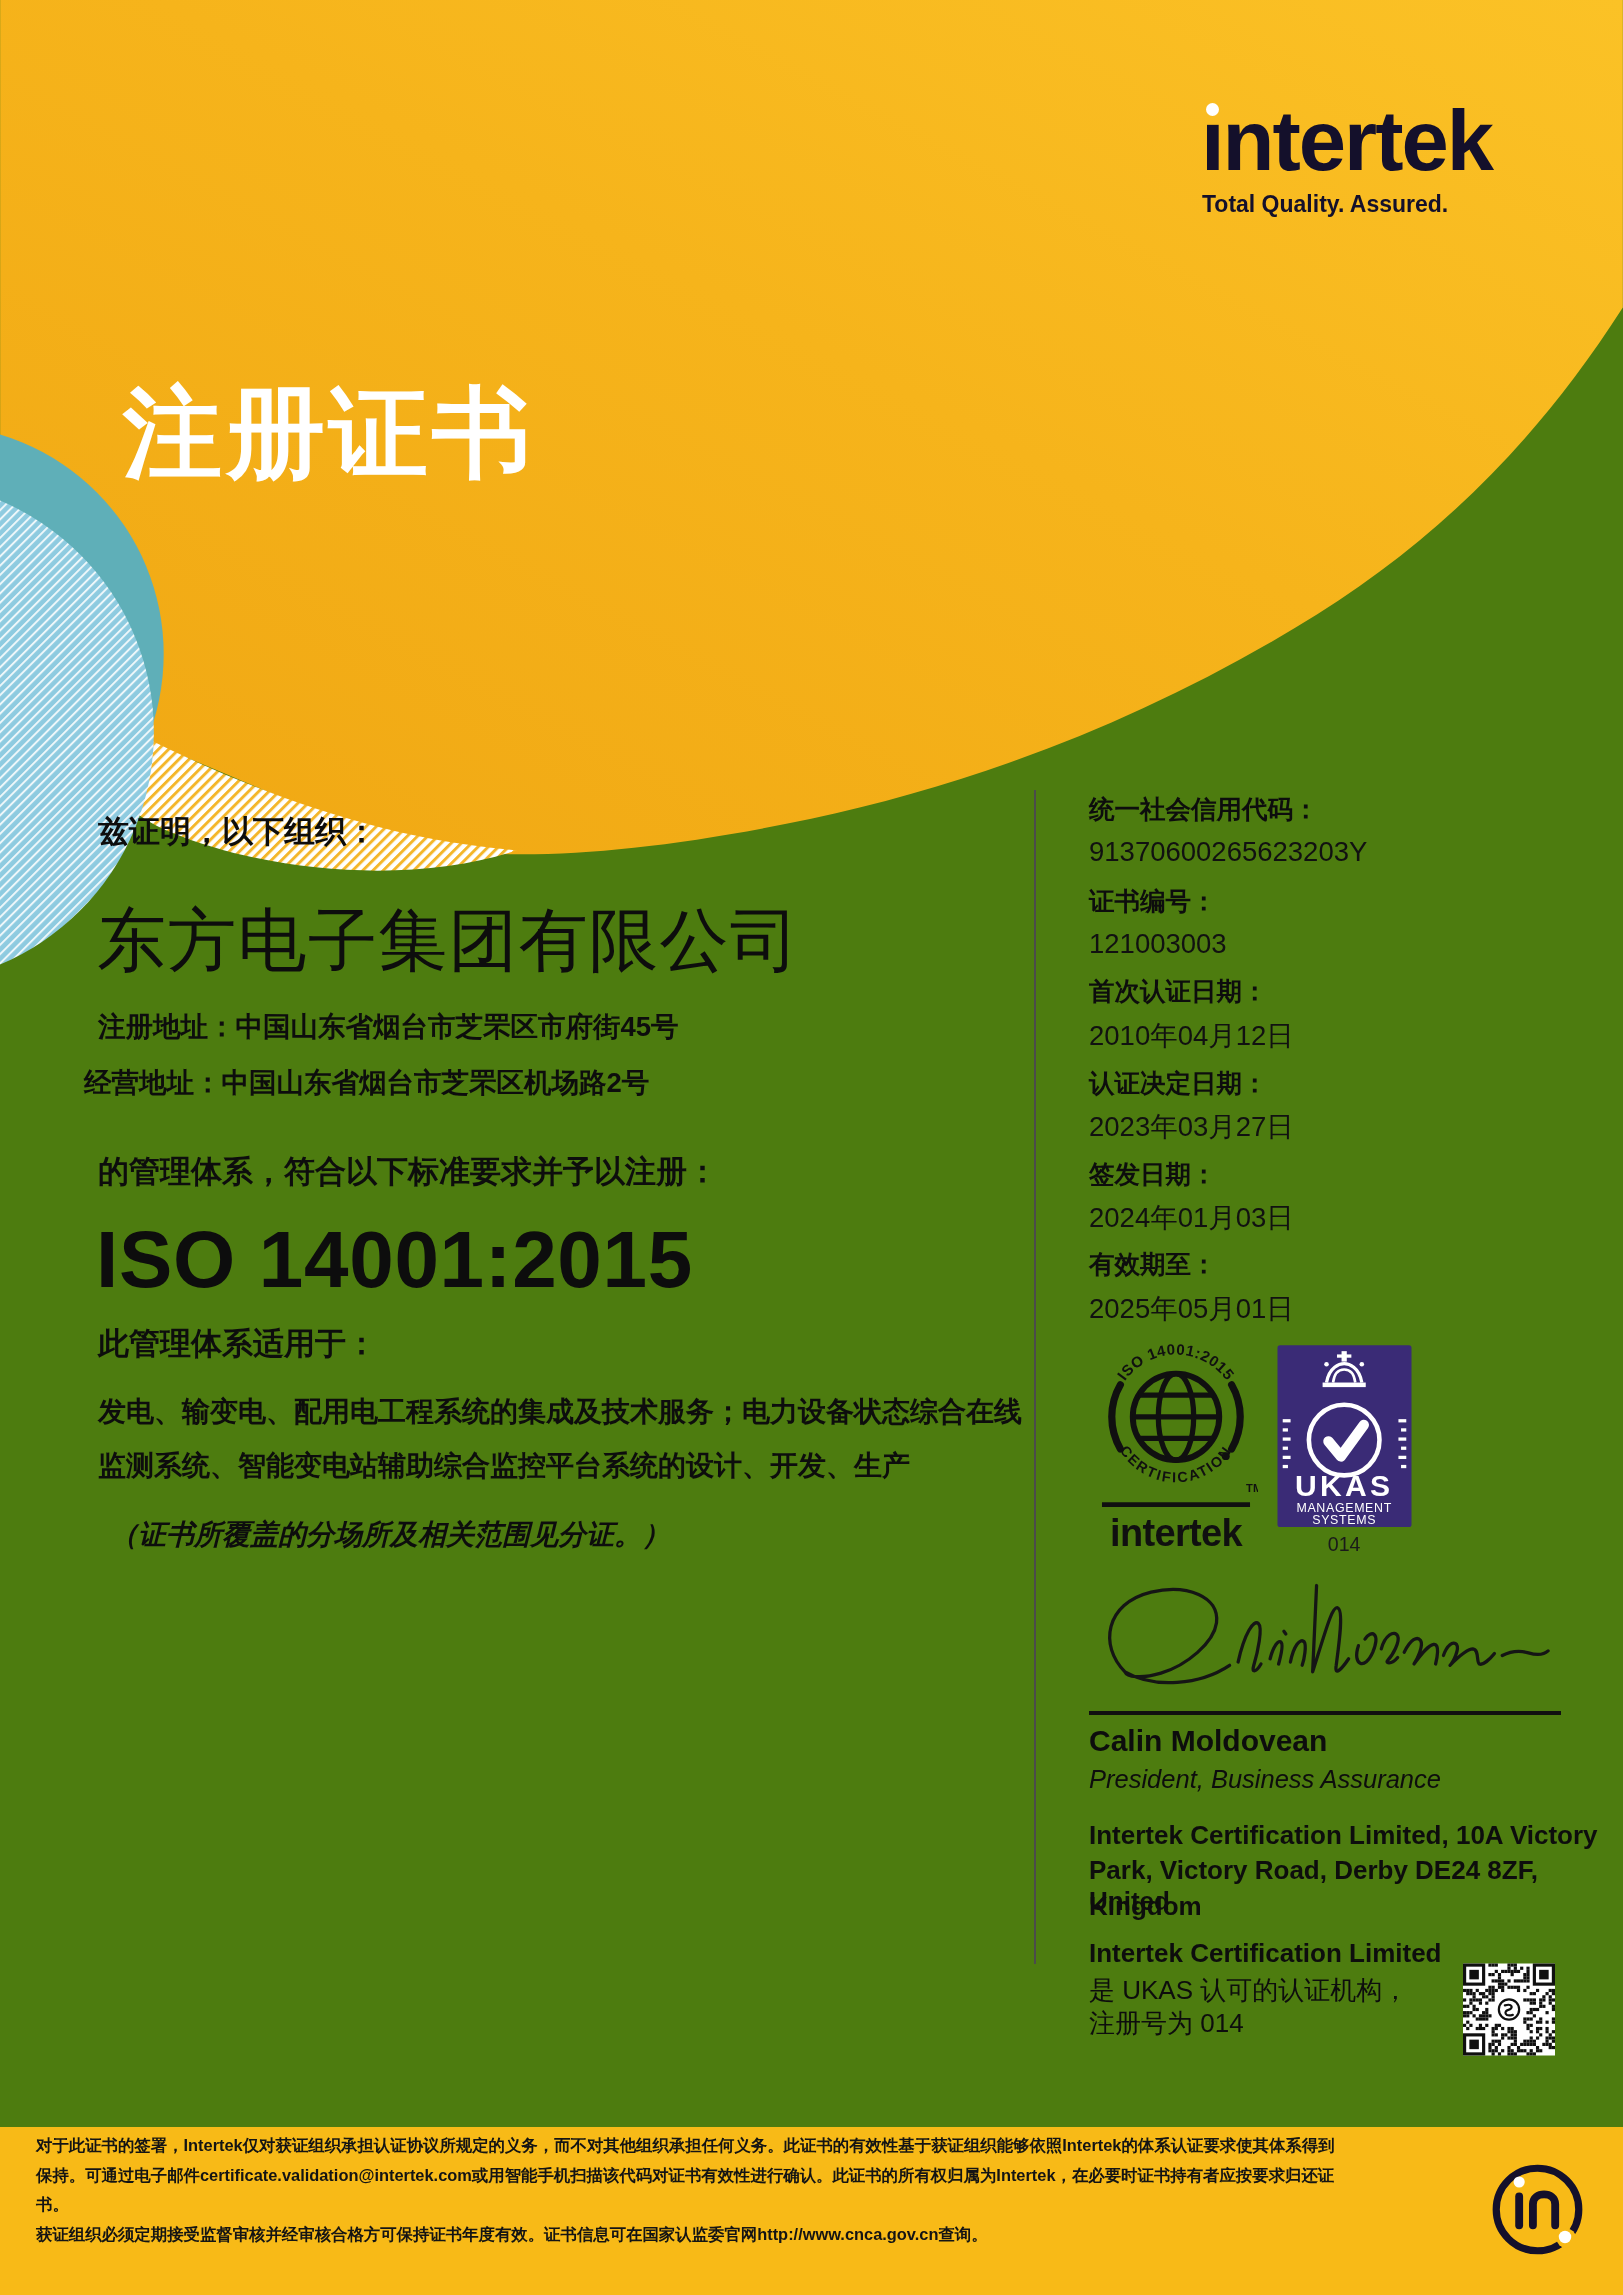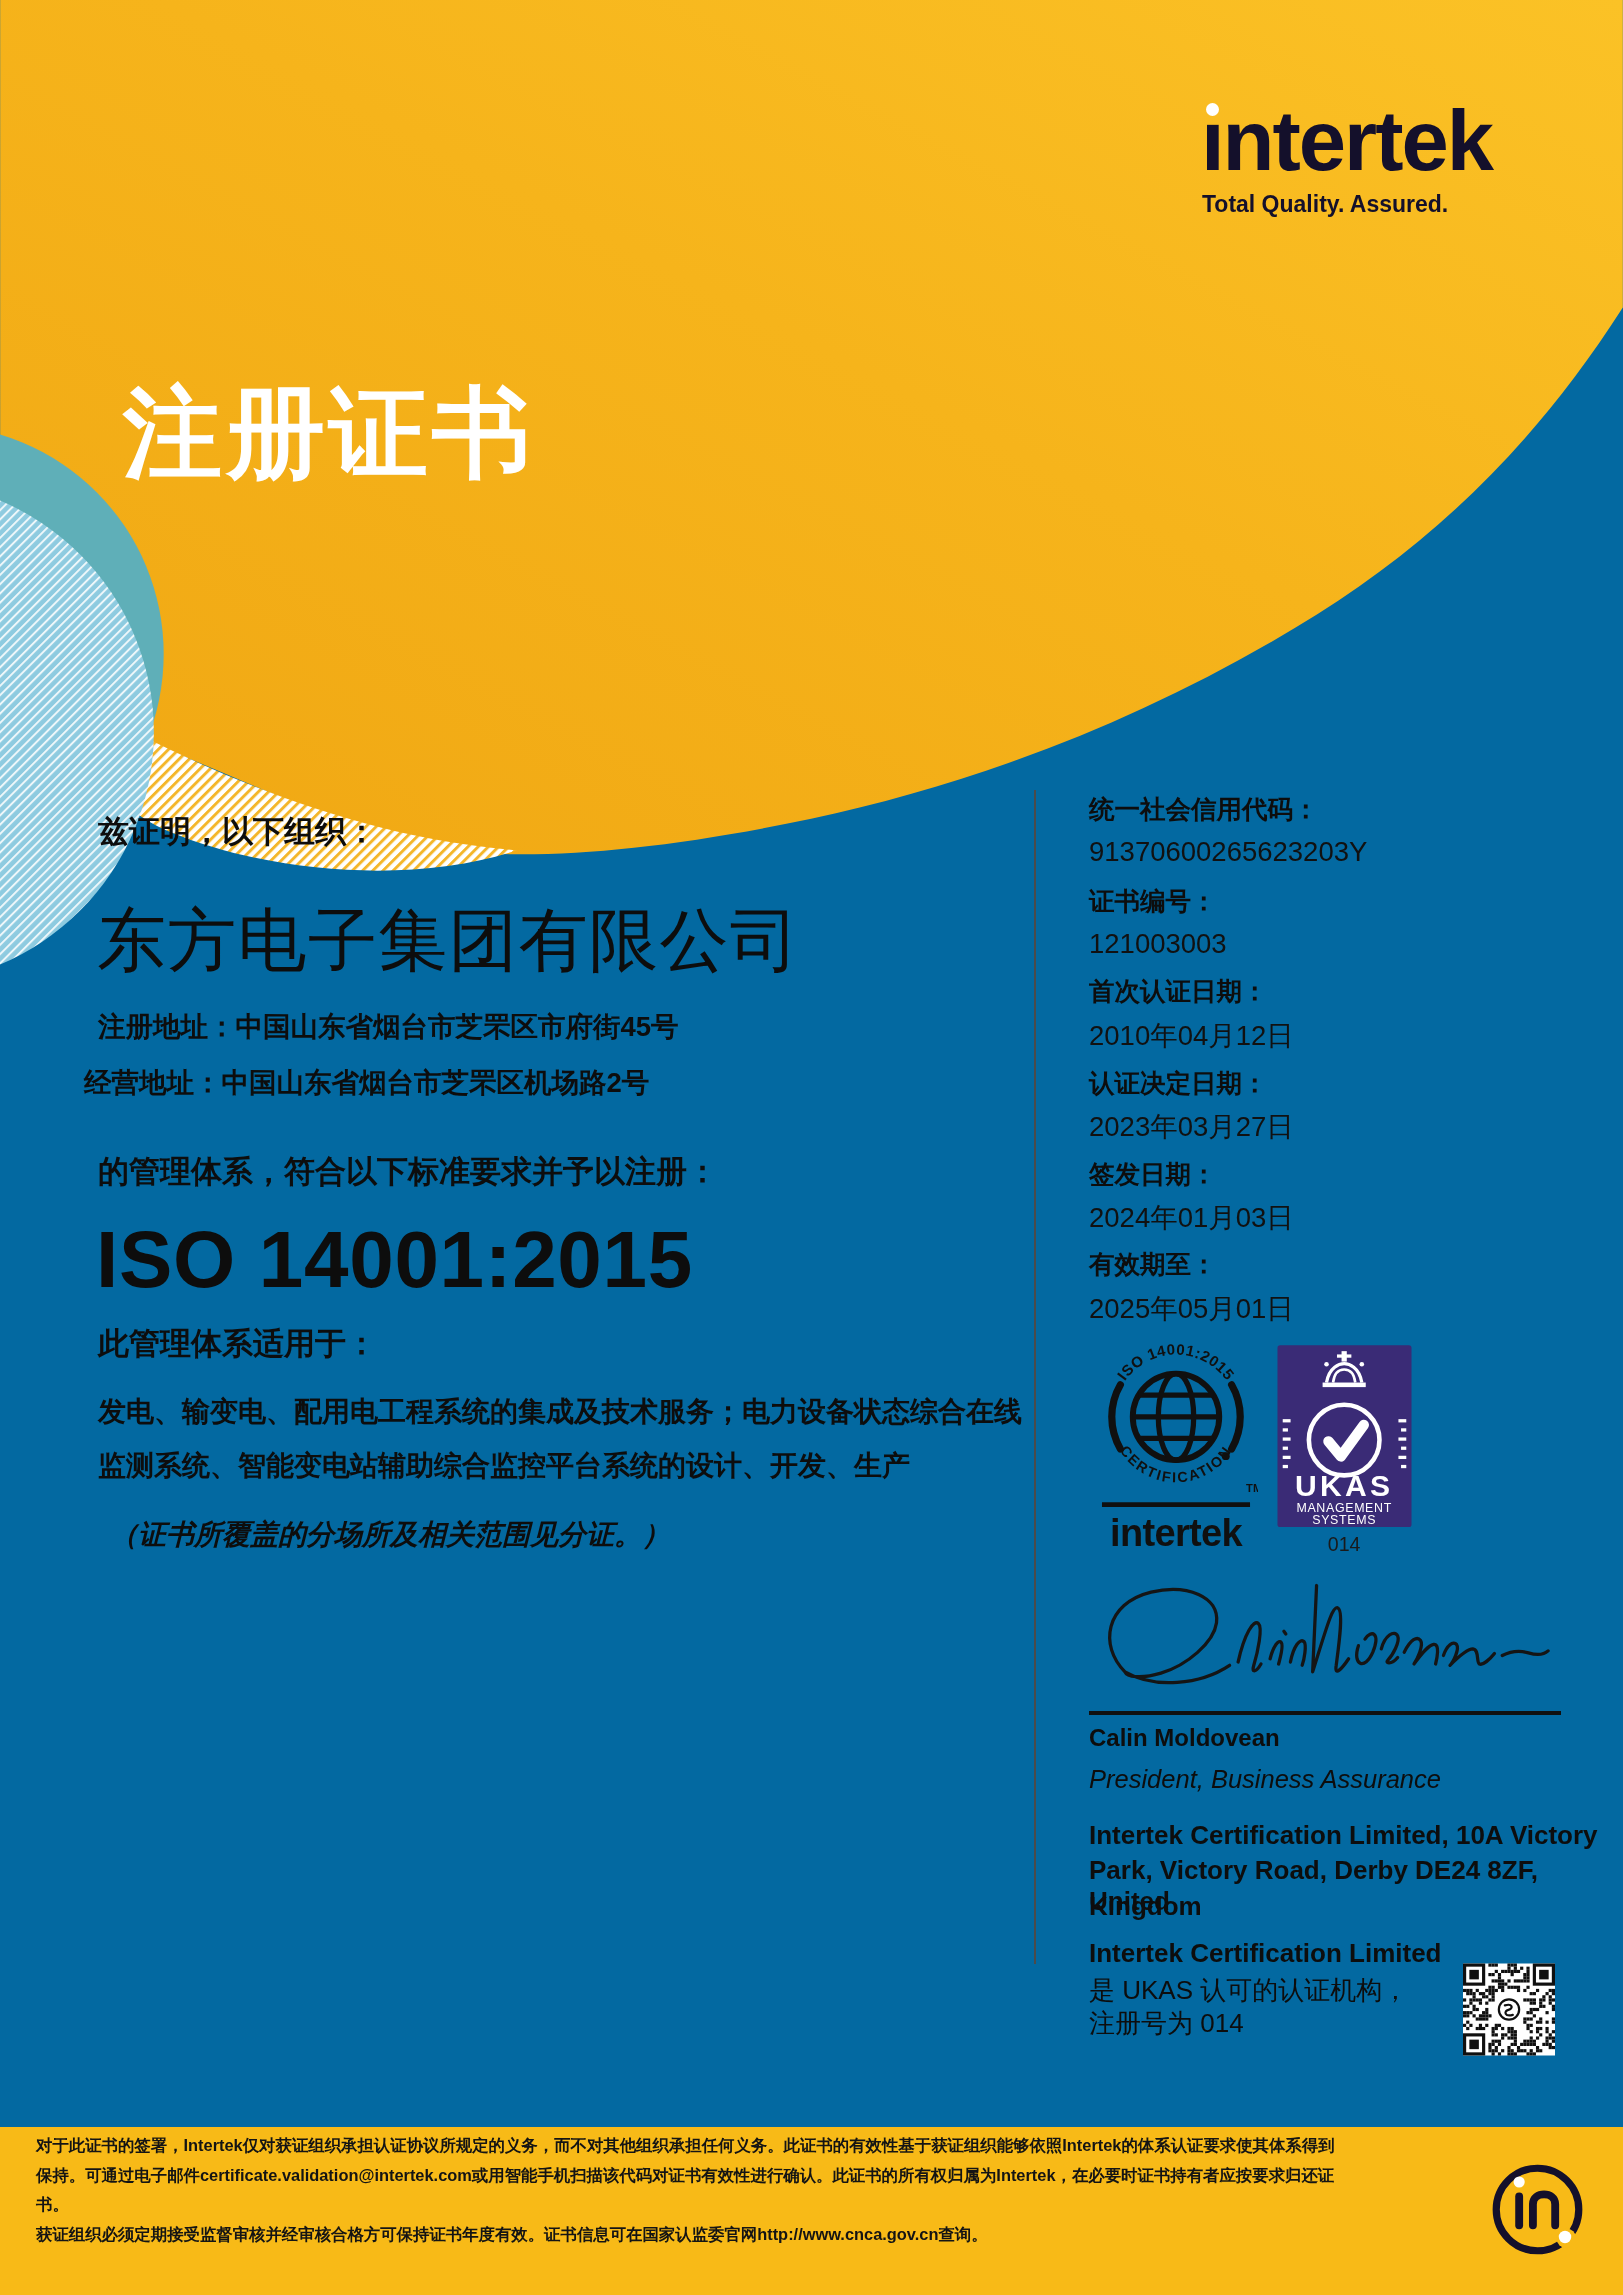--- a/index.html
+++ b/index.html
@@ -1,17 +1,17 @@
 <!DOCTYPE html>
 <html style="font-size:10.5px"><head>
 <meta charset="utf-8">
 <style>
   html,body{margin:0;padding:0;}
   body{font-family:"Liberation Sans","DejaVu Sans",sans-serif;background:#ffffff;}
-  #page{position:relative;width:1623px;height:2295px;background:#0369a1;overflow:hidden;}
+  #page{position:relative;width:1623px;height:2295px;background:#4d7c0f;overflow:hidden;}
   .abs{position:absolute;}
   .blk{color:#0d0d0d;}
   
   #bg-deco{left:0;top:0;}
   #brand-logo{left:1201px;top:98px;font-size:85px;font-weight:bold;letter-spacing:-2px;color:#14102b;line-height:1;}
   #brand-dot{left:1206px;top:103px;width:13px;height:13px;border-radius:50%;background:#ffffff;}
   #brand-tagline{left:1202px;top:191px;font-size:23px;font-weight:bold;color:#14102b;}
   #title1{left:123px;top:247px;font-size:99px;font-weight:900;color:#0d0d0d;letter-spacing:3.9px;}
   #title2{left:123px;top:368px;font-size:99px;font-weight:900;color:#ffffff;letter-spacing:3.9px;}
   
@@ -23,21 +23,21 @@
   #standard{left:96px;top:1214px;font-size:80px;font-weight:900;letter-spacing:0.7px;}
   #scope-h{left:98px;top:1323px;font-size:31px;font-weight:bold;}
   #scope1{left:98px;top:1393px;font-size:28px;font-weight:600;text-align:center;}
   #scope2{left:98px;top:1447px;font-size:28px;font-weight:600;}
   #scope-note{left:110px;top:1516px;font-size:28px;font-weight:600;font-style:italic;}
   
   #vline{left:1034px;top:790px;width:2px;height:1174px;background:#4b4b4b;}
   .dl{left:1089px;font-size:25.5px;font-weight:bold;color:#0d0d0d;}
   .dv{left:1089px;font-size:27.5px;font-weight:normal;color:#111111;}
   #sig-rule{left:1089px;top:1711px;width:472px;height:3.9px;background:#101010;}
-  #sig-name{left:1089px;top:1724px;font-size:24px;font-weight:bold;}
+  #sig-name{left:1089px;top:1724px;font-size:30px;font-weight:bold;}
   #sig-title{left:1089px;top:1765px;font-size:25.5px;font-style:italic;}
   .issuer-line{left:1089px;font-size:26px;font-weight:bold;color:#0d0d0d;}
   .accr-line{left:1089px;font-size:26px;color:#0d0d0d;}
   
   #footer-band{left:0;top:2127px;width:1623px;height:168px;background:#f8ba17;}
   .foot-line{left:36px;font-size:16.4px;font-weight:bold;color:#141414;width:1426px;white-space:nowrap;}
 </style>
 </head>
 <body>
 

